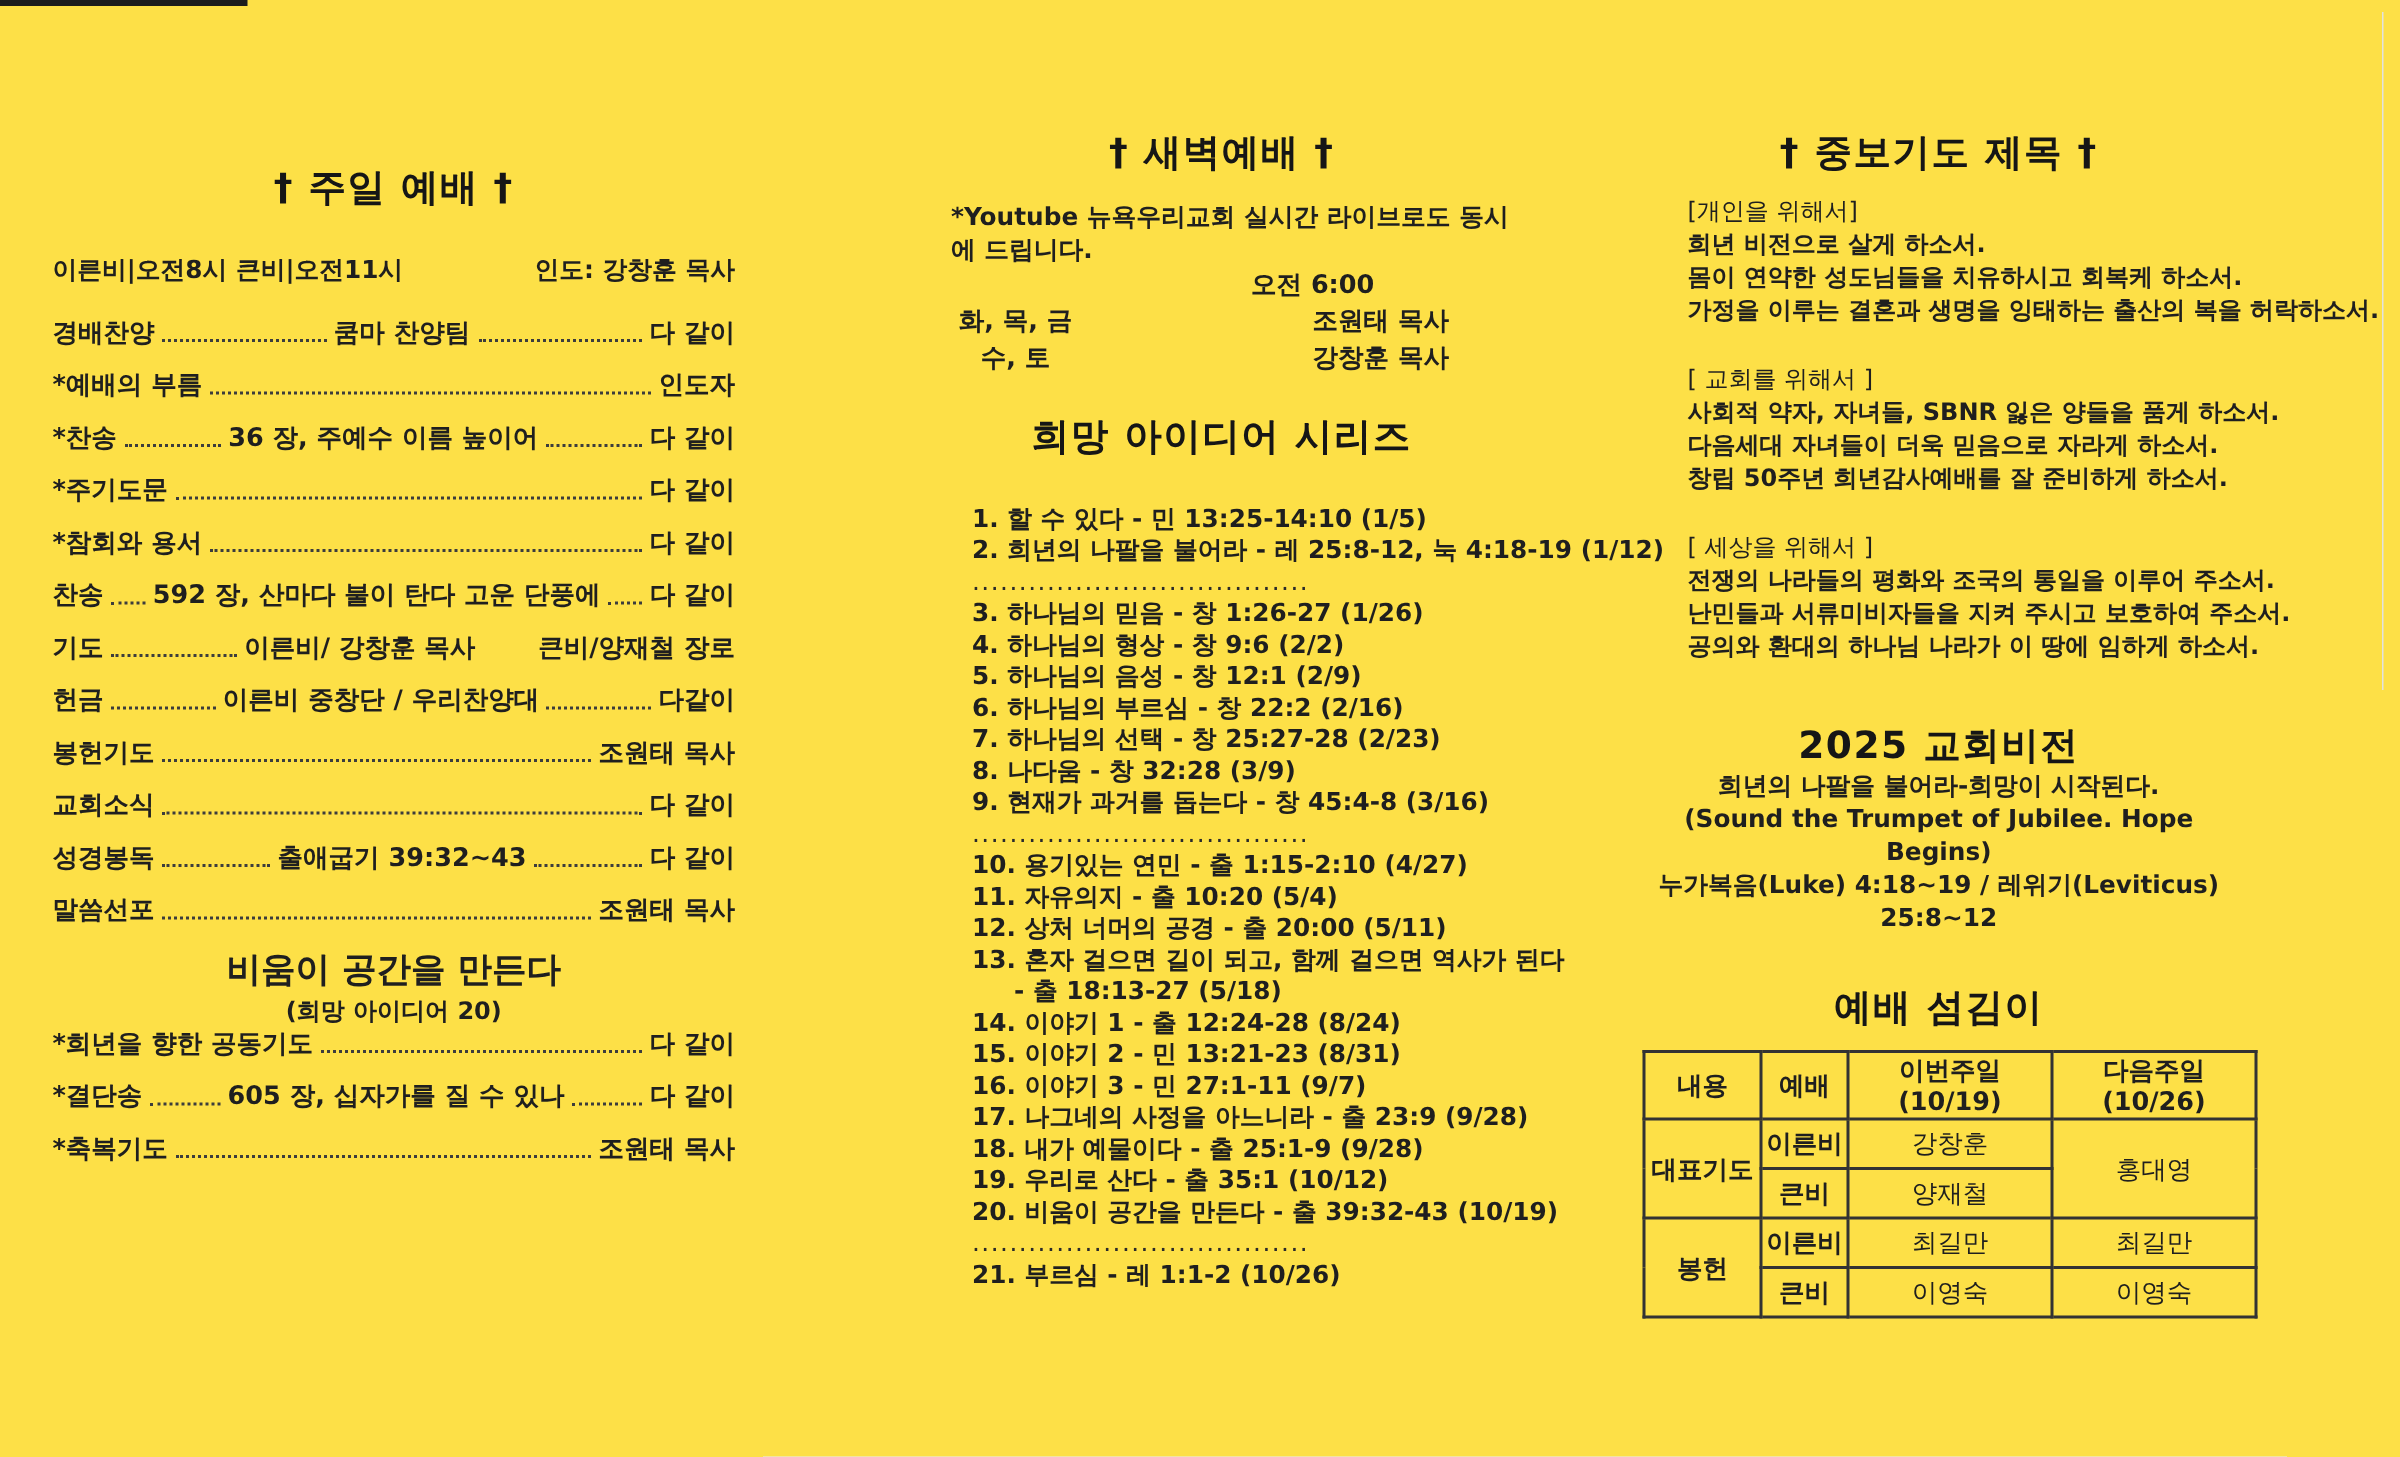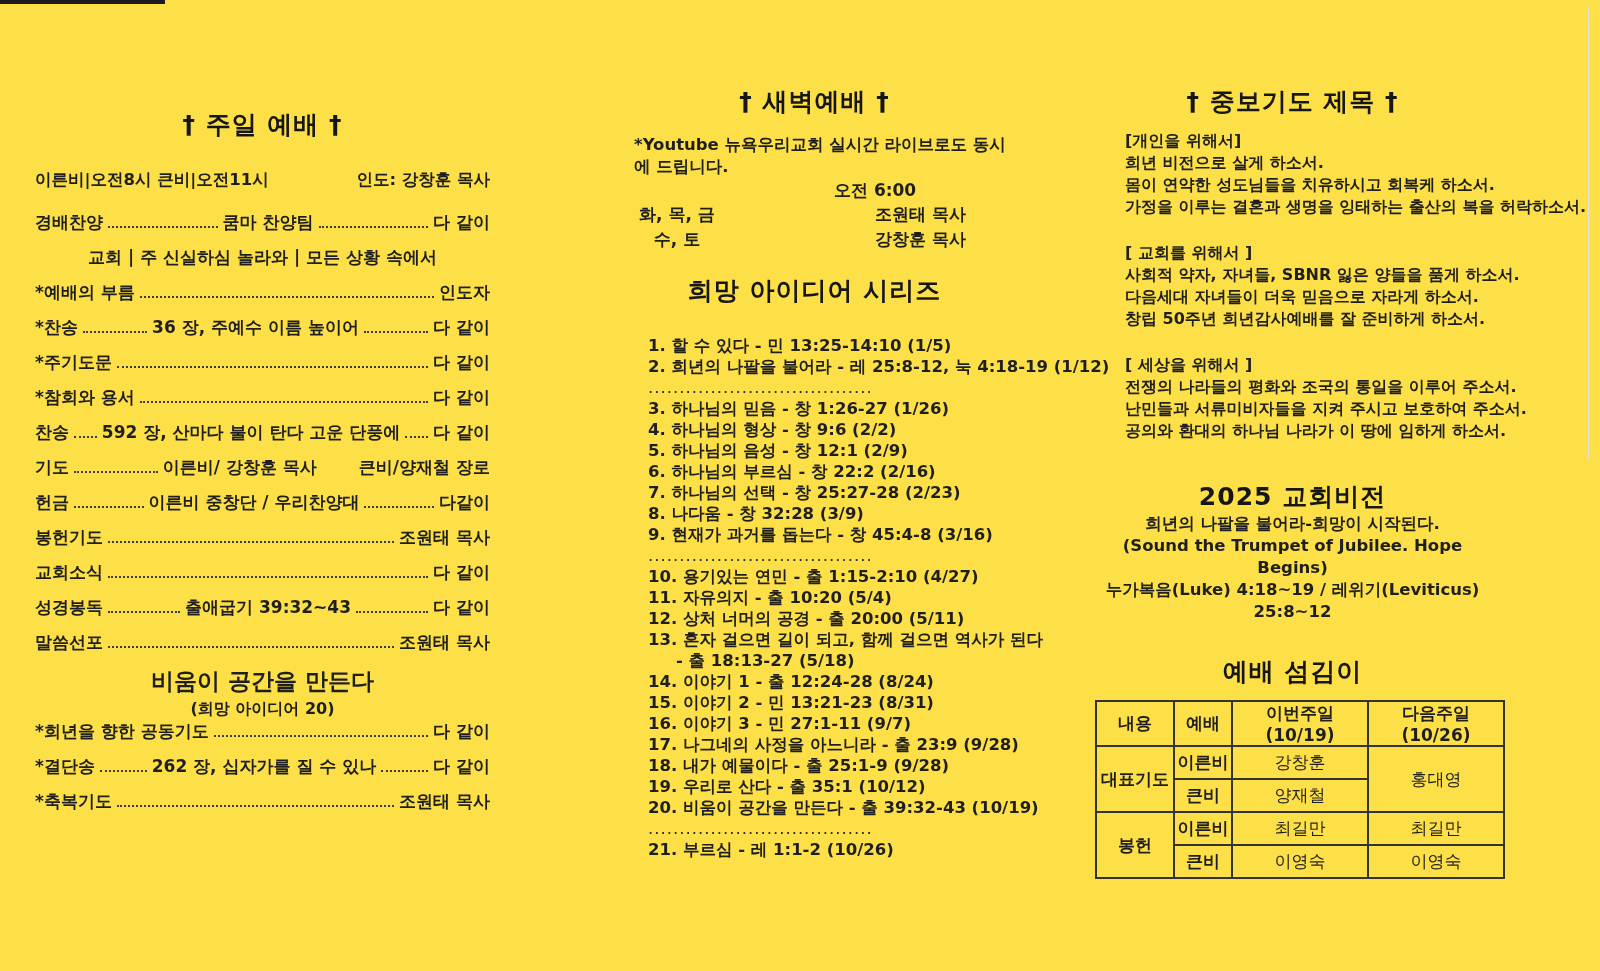--- a/index.html
+++ b/index.html
@@ -31,21 +31,21 @@
   .sched .pastor{margin-left:105px;}
   .series-title{margin-top:22px;}
   .series-list{margin-top:28px;padding-left:36px;}
   .series-line{font-size:16.5px;font-weight:600;line-height:21px;white-space:nowrap;}
   .series-line.sep{letter-spacing:1px;font-weight:500;color:#2a2a2a;}
   .series-line.indent{padding-left:28px;}
   
   .col-right{left:1095px;width:395px;top:85px;}
   .prayer-groups{padding-left:30px;margin-top:12px;}
   .p-group{margin-bottom:24px;}
-  .p-heading{font-size:16px;font-weight:700;line-height:22px;}
+  .p-heading{font-size:16px;font-weight:400;line-height:22px;}
   .p-line{font-size:16px;font-weight:600;line-height:22px;white-space:nowrap;}
   .vision{margin-top:38px;text-align:center;}
   .vision-line{font-size:16.5px;font-weight:600;line-height:22px;}
   .servers{margin-top:32px;}
   .servers-table{width:410px;margin:12px auto 0;border-collapse:collapse;table-layout:fixed;}
   .servers-table th,.servers-table td{border:2px solid #333;text-align:center;font-size:17px;padding:0;}
   .servers-table th{font-weight:700;height:36px;}
   .servers-table td{height:31px;font-weight:500;}
   .servers-table td.cat,.servers-table td.svc{font-weight:700;}
   .c1{width:19%;} .c2{width:14%;} .c3{width:33.5%;} .c4{width:33.5%;}
@@ -70,21 +70,20 @@
 
     <div class="order">
       <div class="row">
         <span class="lbl">경배찬양</span>
         <span class="dots"></span>
         <span class="mid">쿰마 찬양팀</span>
         <span class="dots"></span>
         <span class="rt">다 같이</span>
       </div>
 
-      <div class="hymn-line">교회 | 주 신실하심 놀라와 | 모든 상황 속에서</div>
 
       <div class="row">
         <span class="lbl">*예배의 부름</span>
         <span class="dots"></span>
         <span class="rt">인도자</span>
       </div>
       <div class="row">
         <span class="lbl">*찬송</span>
         <span class="dots"></span>
         <span class="mid">36 장, 주예수 이름 높이어</span>
@@ -149,21 +148,21 @@
       <div class="section2-sub">(희망 아이디어 20)</div>
 
       <div class="row">
         <span class="lbl">*희년을 향한 공동기도</span>
         <span class="dots"></span>
         <span class="rt">다 같이</span>
       </div>
       <div class="row">
         <span class="lbl">*결단송</span>
         <span class="dots"></span>
-        <span class="mid">262 장, 십자가를 질 수 있나</span>
+        <span class="mid">605 장, 십자가를 질 수 있나</span>
         <span class="dots"></span>
         <span class="rt">다 같이</span>
       </div>
       <div class="row">
         <span class="lbl">*축복기도</span>
         <span class="dots"></span>
         <span class="rt">조원태 목사</span>
       </div>
     </div>
   </div>

